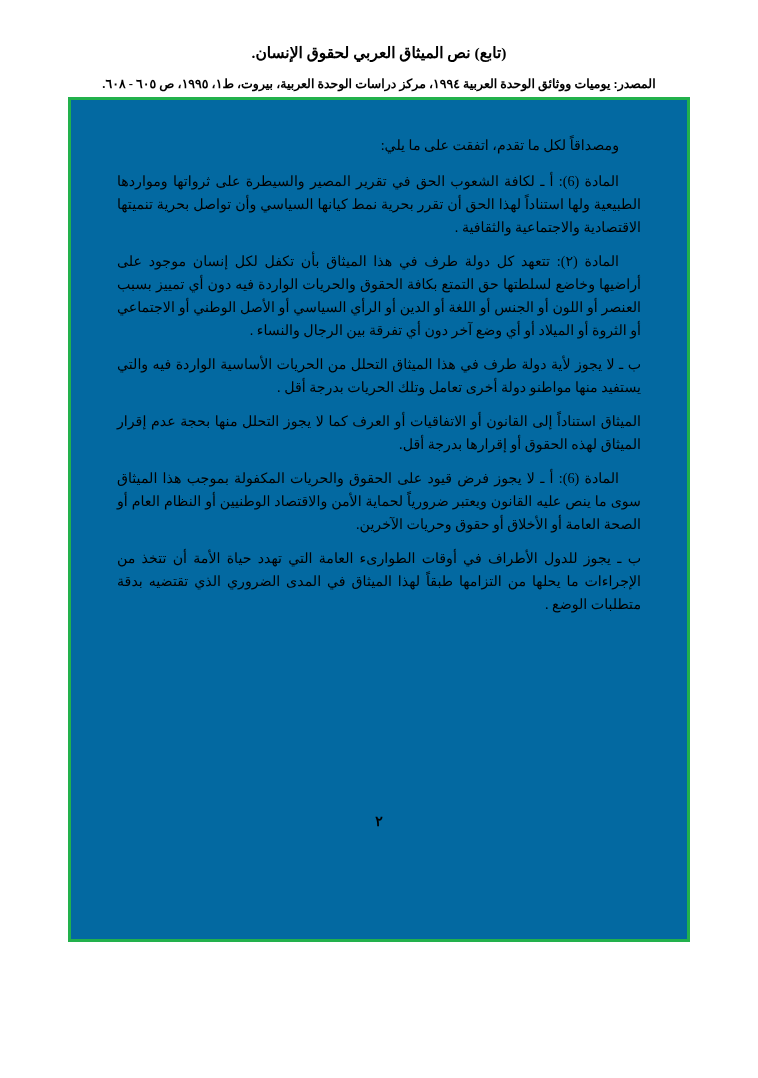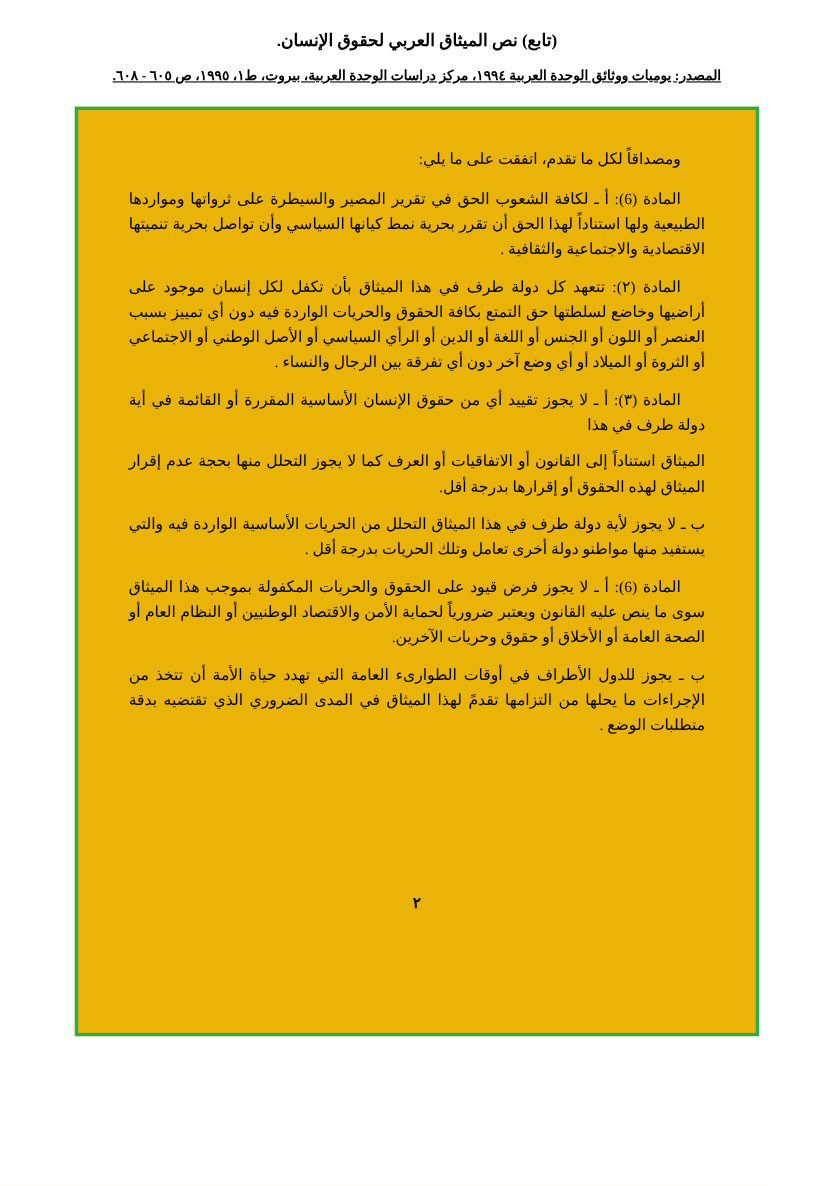--- a/index.html
+++ b/index.html
@@ -12,52 +12,51 @@
     height: 1078px;
     font-family: "Liberation Serif", "DejaVu Serif", serif;
     color: #000000;
     position: relative;
     overflow: hidden;
   }
   .page {
     width: 758px;
     height: 856px;
     box-sizing: border-box;
-    padding: 0;
+    padding: 16px;
     position: relative;
   }
   .header {
     text-align: center;
     padding-top: 28px;
   }
   .doc-title {
     font-size: 15.5px;
     font-weight: bold;
     letter-spacing: 0;
     margin: 0 0 14px 0;
     direction: rtl;
   }
   .doc-source {
     font-size: 12.5px;
     font-weight: bold;
     margin: 0;
     direction: rtl;
     padding: 0 60px;
     line-height: 1.4;
-    text-decoration: underline;
   }
   .frame {
     position: absolute;
     left: 68px;
     top: 97px;
     width: 622px;
     height: 845px;
     border: 3px solid #22b14c;
     box-sizing: border-box;
-    background: #eab308;
+    background: #0369a1;
   }
   .frame-inner {
     padding: 34px 46px 20px 46px;
     box-sizing: border-box;
     height: 100%;
     overflow: hidden;
   }
   .body-text {
     direction: rtl;
     text-align: justify;
@@ -99,24 +98,23 @@
     <div class="doc-title">(تابع) نص الميثاق العربي لحقوق الإنسان.</div>
     <div class="doc-source">المصدر: يوميات ووثائق الوحدة العربية ١٩٩٤، مركز دراسات الوحدة العربية، بيروت، ط١، ١٩٩٥، ص ٦٠٥ - ٦٠٨.</div>
   </div>
 
   <div class="frame">
     <div class="frame-inner">
       <div class="body-text">
         <p class="para-first">ومصداقاً لكل ما تقدم، اتفقت على ما يلي:</p>
         <p class="para indent">المادة (6): أ ـ لكافة الشعوب الحق في تقرير المصير والسيطرة على ثرواتها ومواردها الطبيعية ولها استناداً لهذا الحق أن تقرر بحرية نمط كيانها السياسي وأن تواصل بحرية تنميتها الاقتصادية والاجتماعية والثقافية .</p>
         <p class="para indent">المادة (٢): تتعهد كل دولة طرف في هذا الميثاق بأن تكفل لكل إنسان موجود على أراضيها وخاضع لسلطتها حق التمتع بكافة الحقوق والحريات الواردة فيه دون أي تمييز بسبب العنصر أو اللون أو الجنس أو اللغة أو الدين أو الرأي السياسي أو الأصل الوطني أو الاجتماعي أو الثروة أو الميلاد أو أي وضع آخر دون أي تفرقة بين الرجال والنساء .</p>
-        <p class="para indent tight">المادة (٣): أ ـ لا يجوز تقييد أي من حقوق الإنسان الأساسية المقررة أو القائمة في أية دولة طرف في هذا</p>
+        <p class="para">ب ـ لا يجوز لأية دولة طرف في هذا الميثاق التحلل من الحريات الأساسية الواردة فيه والتي يستفيد منها مواطنو دولة أخرى تعامل وتلك الحريات بدرجة أقل .</p>
         <p class="para">الميثاق استناداً إلى القانون أو الاتفاقيات أو العرف كما لا يجوز التحلل منها بحجة عدم إقرار الميثاق لهذه الحقوق أو إقرارها بدرجة أقل.</p>
-        <p class="para">ب ـ لا يجوز لأية دولة طرف في هذا الميثاق التحلل من الحريات الأساسية الواردة فيه والتي يستفيد منها مواطنو دولة أخرى تعامل وتلك الحريات بدرجة أقل .</p>
         <p class="para indent">المادة (6): أ ـ لا يجوز فرض قيود على الحقوق والحريات المكفولة بموجب هذا الميثاق سوى ما ينص عليه القانون ويعتبر ضرورياً لحماية الأمن والاقتصاد الوطنيين أو النظام العام أو الصحة العامة أو الأخلاق أو حقوق وحريات الآخرين.</p>
-        <p class="para">ب ـ يجوز للدول الأطراف في أوقات الطوارىء العامة التي تهدد حياة الأمة أن تتخذ من الإجراءات ما يحلها من التزامها تقدمً لهذا الميثاق في المدى الضروري الذي تقتضيه بدقة متطلبات الوضع .</p>
+        <p class="para">ب ـ يجوز للدول الأطراف في أوقات الطوارىء العامة التي تهدد حياة الأمة أن تتخذ من الإجراءات ما يحلها من التزامها طبقاً لهذا الميثاق في المدى الضروري الذي تقتضيه بدقة متطلبات الوضع .</p>
       </div>
     </div>
   </div>
 
   <div class="footer">٢</div>
 
 </div>
 
 </body></html>

